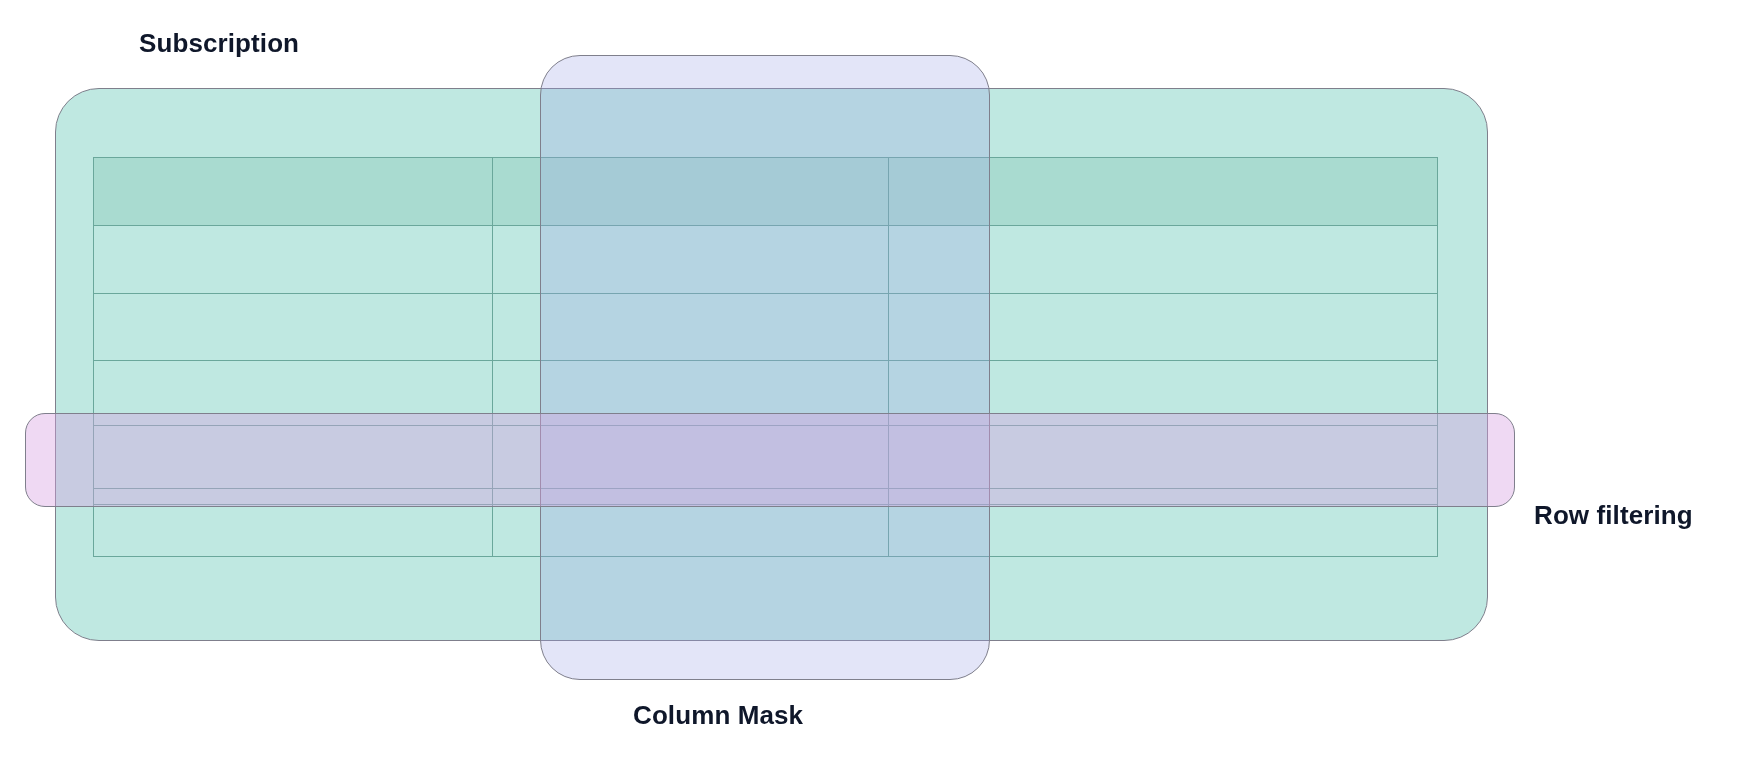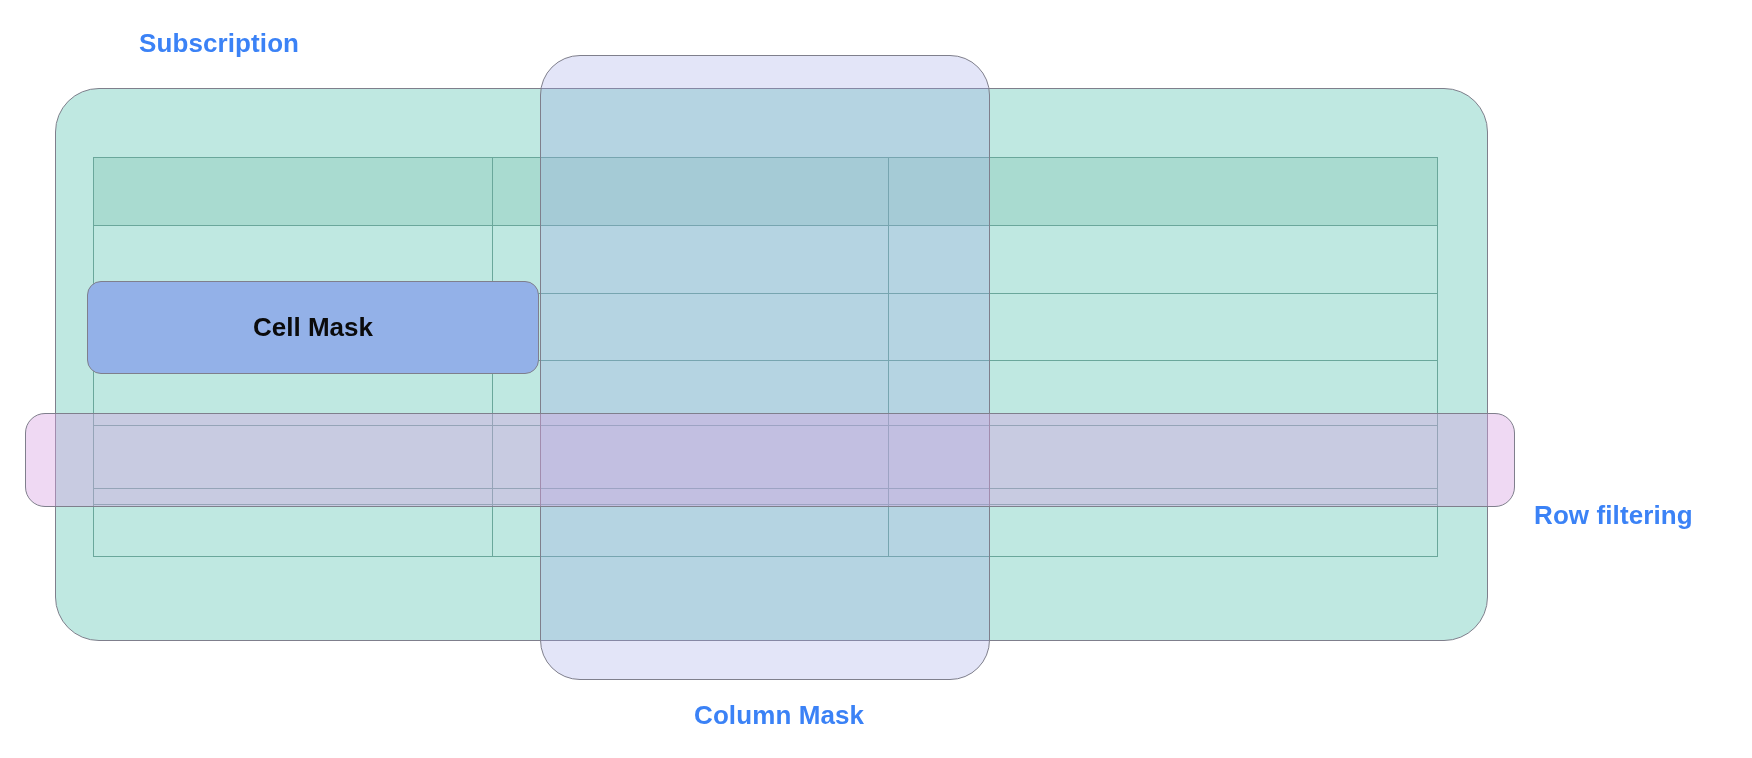--- a/index.html
+++ b/index.html
@@ -15,27 +15,27 @@
     width: 1752px;
     height: 758px;
     background: #ffffff;
     overflow: hidden;
   }
 
   
   .label {
     position: absolute;
     font-weight: bold;
-    color: #3b82f6;
+    color: #0f172a;
     white-space: nowrap;
     font-size: 26px;
     letter-spacing: 0.1px;
   }
   #label-subscription { left: 139px; top: 28px; }
-  #label-column-mask  { left: 694px; top: 700px; }
+  #label-column-mask  { left: 633px; top: 700px; }
   #label-row-filtering{ left: 1534px; top: 454px; margin-top: 46px; }
 
   
   #subscription-region {
     position: absolute;
     left: 55px;
     top: 88px;
     width: 1433px;
     height: 553px;
     box-sizing: border-box;
@@ -143,21 +143,18 @@
     <div class="grid-row last" style="top:347px;height:53px;"></div>
 
     <div class="grid-col-divider" style="left:398px;"></div>
     <div class="grid-col-divider" style="left:794px;"></div>
   </div>
 
   <div id="column-mask-region"></div>
 
   <div id="row-filtering-region"></div>
 
-  <div id="cell-mask-box">
-    <span id="cell-mask-label">Cell Mask</span>
-  </div>
 
   <div class="label" id="label-column-mask">Column Mask</div>
 
   <div class="label" id="label-row-filtering">Row filtering</div>
 
 </div>
 
 </body></html>

